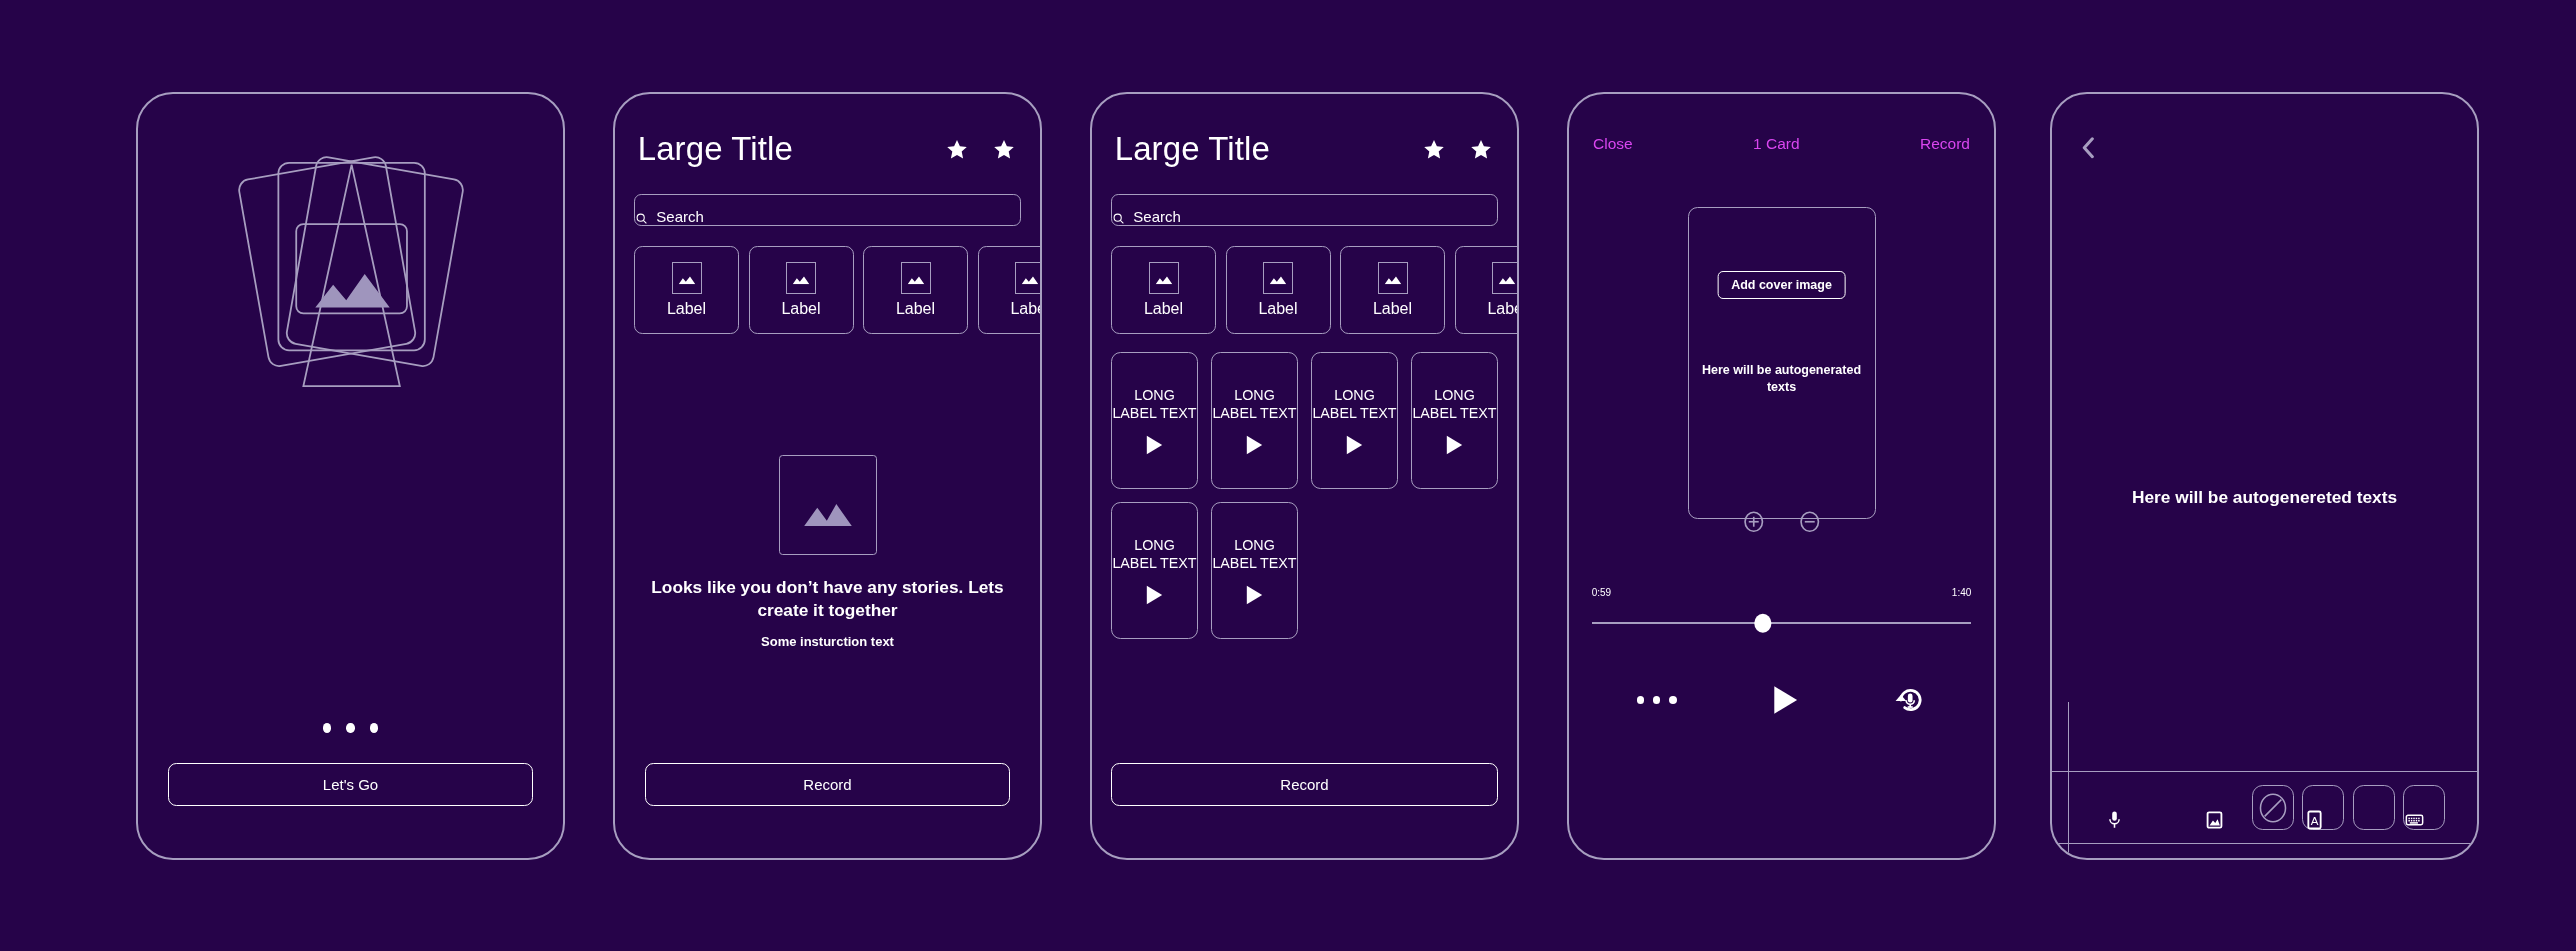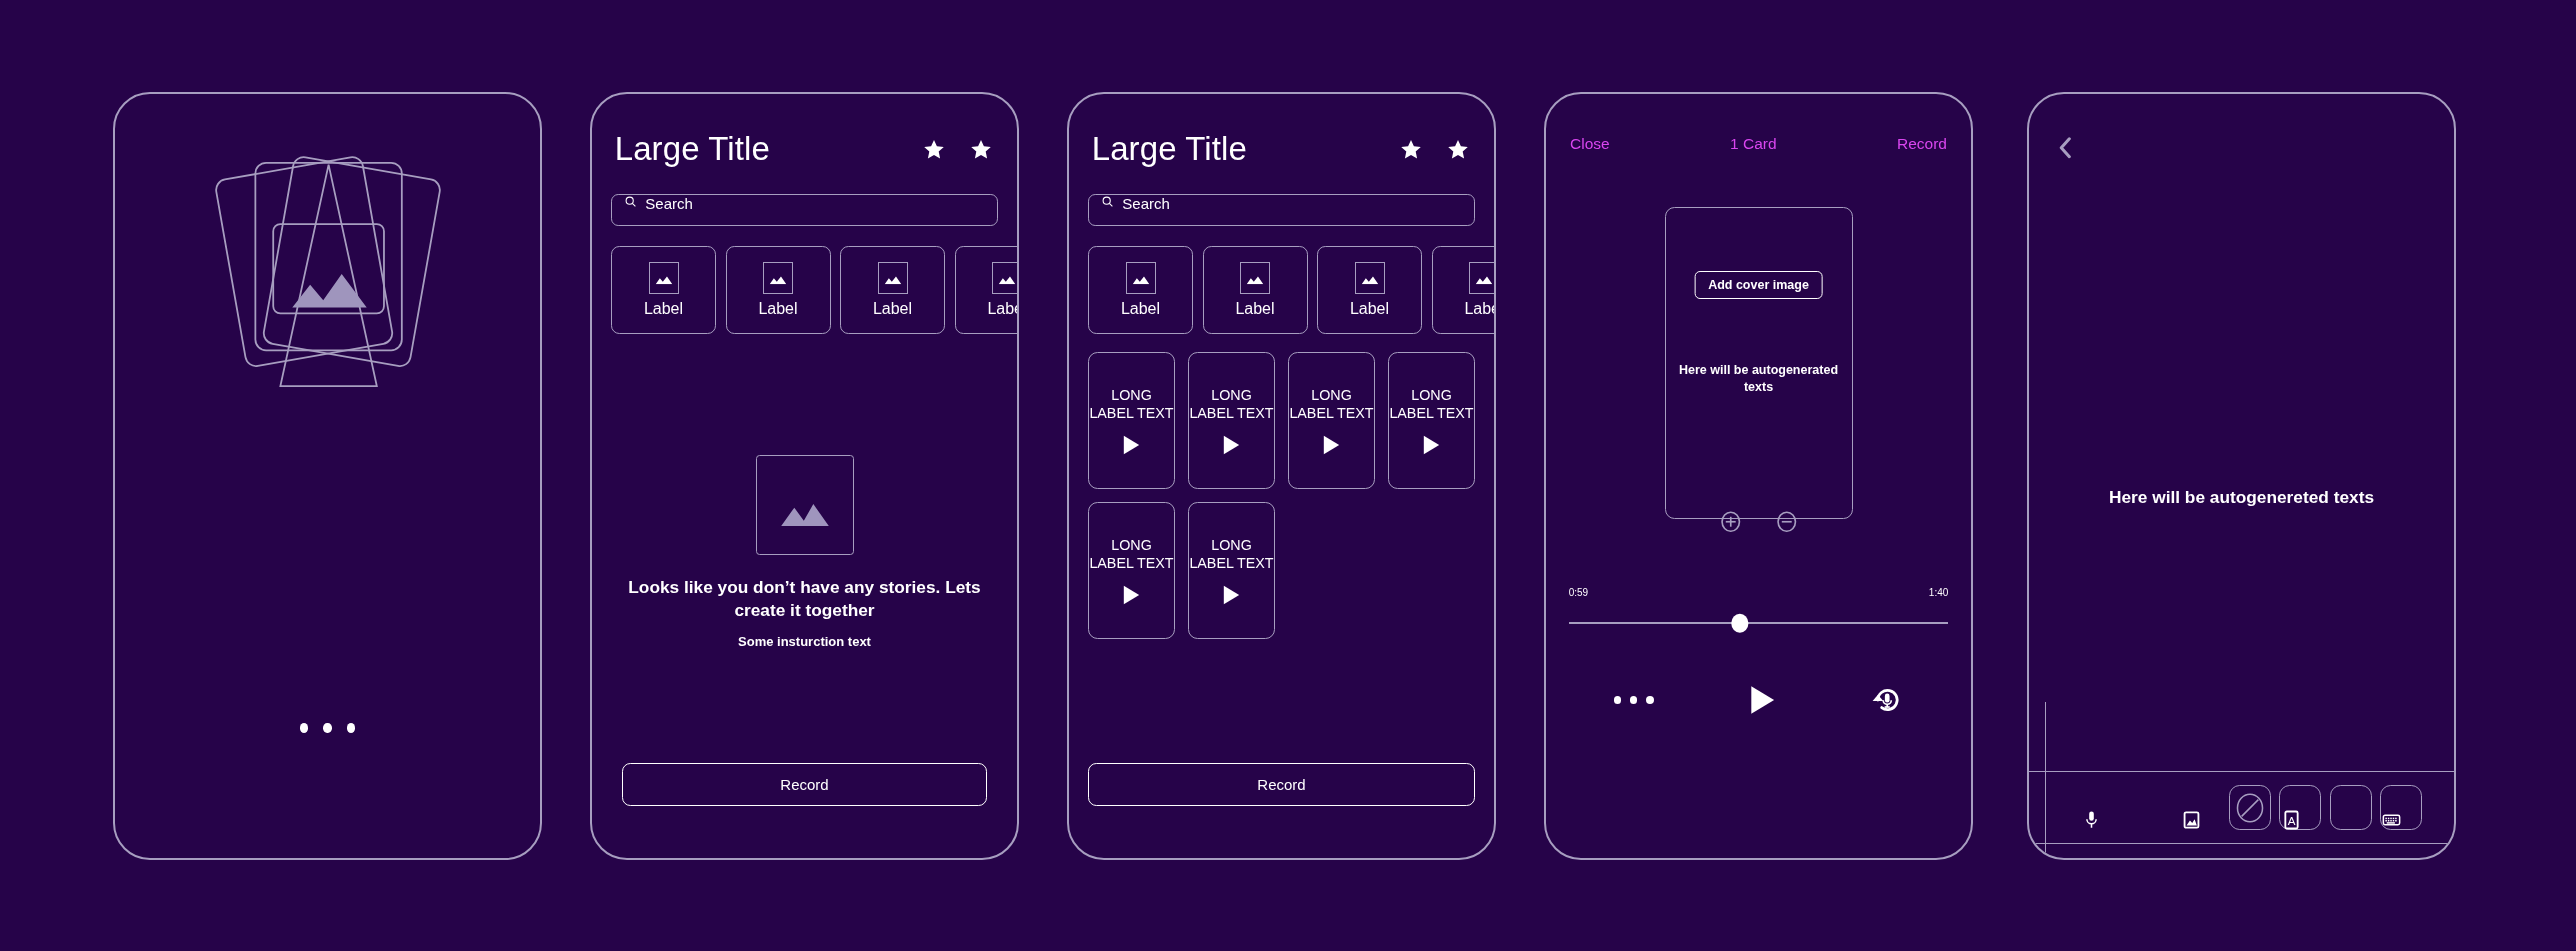--- a/index.html
+++ b/index.html
@@ -21,20 +21,21 @@
     background: #260349;
   }
   
   .phone {
     position: absolute;
     top: 92px;
     width: 429px; height: 768px;
     border: 2.4px solid var(--line);
     border-radius: 37px;
     overflow: hidden;
+    margin-left: 23px;
   }
   .phone.p1 { left: 113px; }
   .phone.p2 { left: 590px; }
   .phone.p3 { left: 1067px; }
   .phone.p4 { left: 1544px; }
   .phone.p5 { left: 2027px; }
   .inner { position: absolute; inset: 0; }
 
   
   .hero-wrap {
@@ -65,21 +66,21 @@
     color: #fff; font-size: 33px; font-weight: 300; letter-spacing: 0.1px;
   }
   .stars {
     position: absolute; right: 24px; top: 44px;
     display: flex; gap: 22.7px;
   }
   .star { width: 24px; height: 24px; }
   .searchbar {
     position: absolute; left: 19px; right: 19px; top: 100px;
     height: 32px; border: 1.8px solid var(--line); border-radius: 7.2px;
-    display: flex; align-items: flex-start; gap: 8.3px; padding-left: 12px;
+    display: flex; align-items: flex-end; gap: 8.3px; 
   }
   .search-ico { width: 13px; height: 13px; flex: 0 0 auto; }
   .search-ph { color: #fff; font-size: 15px; font-weight: 400; }
 
   
   .carousel {
     position: absolute; left: 19px; right: 0; top: 152px;
     display: flex; gap: 9.5px;
   }
   .cc {
@@ -234,20 +235,21 @@
         </svg>
       </div>
 
 
       <div class="dots">
         <span class="dot"></span>
         <span class="dot"></span>
         <span class="dot"></span>
       </div>
 
+      <div class="pill-btn">Let's Go</div>
     </div>
   </div>
 
   <div class="phone p2">
     <div class="inner">
 
       <div class="lg-title">Large Title</div>
 
       <div class="stars">
         <svg class="star" viewBox="0 0 24 24">

